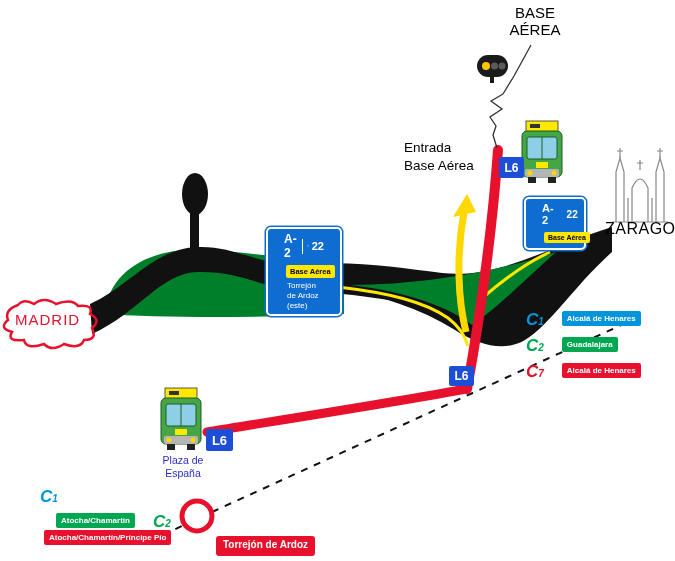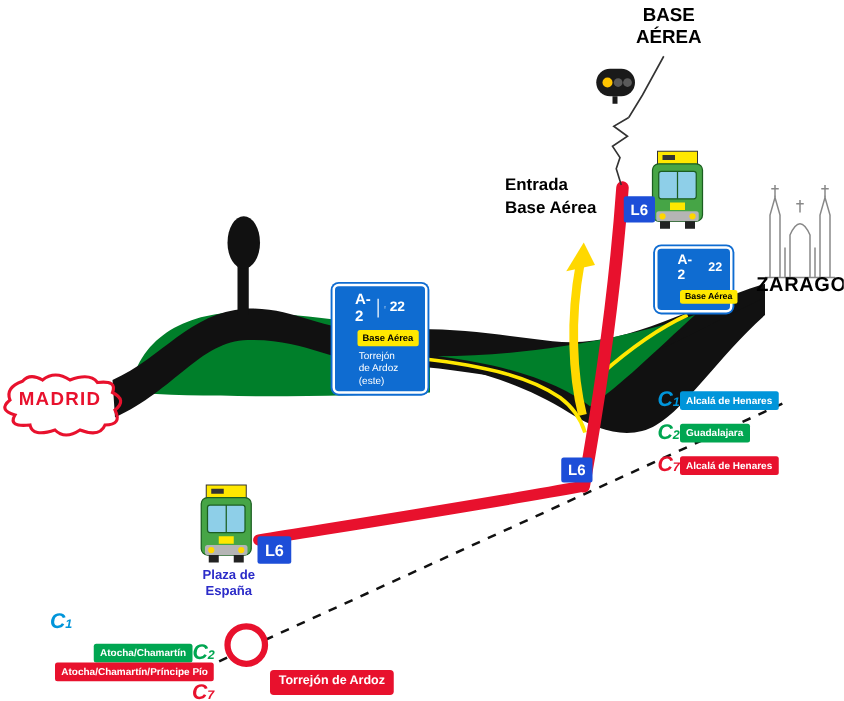--- a/index.html
+++ b/index.html
@@ -1,25 +1,25 @@
 <!DOCTYPE html>
 <html><head>
 <meta charset="utf-8">
 <style>
   * { margin:0; padding:0; box-sizing:border-box; }
   html,body { width:675px; height:561px; }
   body { position:relative; background:#fff; font-family:"Liberation Sans",sans-serif; overflow:hidden; }
   .abs { position:absolute; }
   svg.scene { left:0; top:0; }
   .title div { font-weight:bold; font-size:17px; color:#000; letter-spacing:.3px; line-height:1.45; }
-  .lbl { color:#000; font-weight:bold; }
+  .lbl { color:#000; font-weight:normal; }
   .badge-l6 { background:#1d4ed8; color:#fff; font-weight:bold; display:flex; align-items:center; justify-content:center; border-radius:2px; }
   .chip { color:#fff; font-size:8px; font-weight:bold; display:inline-flex; align-items:center; padding:0 5px; height:15px; border-radius:2px; white-space:nowrap; }
   .bg-blue{ background:#0095da; } .bg-green{ background:#00a651; } .bg-red{ background:#e8112d; }
-  .legend-row { display:flex; align-items:flex-end; gap:0; }
+  .legend-row { display:flex; align-items:flex-start; gap:18px; }
   .cerc { display:inline-block; font-weight:bold; font-style:italic; font-size:10px; line-height:1; }
   .cerc::first-letter { font-size:17px; }
   .sign { background:#0f6cd1; border:2px solid #fff; box-shadow:0 0 0 1.5px #0f6cd1; border-radius:5px; padding:3px 16px; }
   .sign-row { display:flex; align-items:center; gap:3px; }
   .sign-road { font-weight:bold; font-size:12px; color:#fff; }
   .sign-div { width:1px; height:15px; background:#fff; margin:0 2px; }
   .sign-exit { font-weight:bold; font-size:11px; color:#fff; }
   .sign-chip { background:#ffe800; color:#000; font-size:7.5px; font-weight:bold; border-radius:2px; padding:2px 4px; display:inline-block; margin:3px 0 2px 2px; white-space:nowrap; }
   .sign-dest { color:#fff; font-size:8px; line-height:1.25; padding:1px 0 0 3px; }
   .center { text-align:center; }
@@ -183,20 +183,20 @@
   <span class="chip bg-green">Guadalajara</span>
 </div>
 <div class="abs legend-row" style="left:526px; top:363px;">
   <span class="cerc" style="color:#e8112d;">C7</span>
   <span class="chip bg-red">Alcalá de Henares</span>
 </div>
 
 <div class="abs legend-row" style="left:40px; top:488px;">
   <span class="cerc" style="color:#0095da;">C1</span>
 </div>
-<div class="abs legend-row" style="left:56px; top:513px;margin-left:19px;">
+<div class="abs legend-row" style="left:56px; top:513px;">
   <span class="chip bg-green">Atocha/Chamartín</span>
   <span class="cerc" style="color:#00a651;">C2</span>
 </div>
 <div class="abs legend-row" style="left:44px; top:530px;flex-direction:column;">
   <span class="chip bg-red">Atocha/Chamartín/Príncipe Pío</span>
   <span class="cerc" style="color:#e8112d;">C7</span>
 </div>
 
 </body></html>

